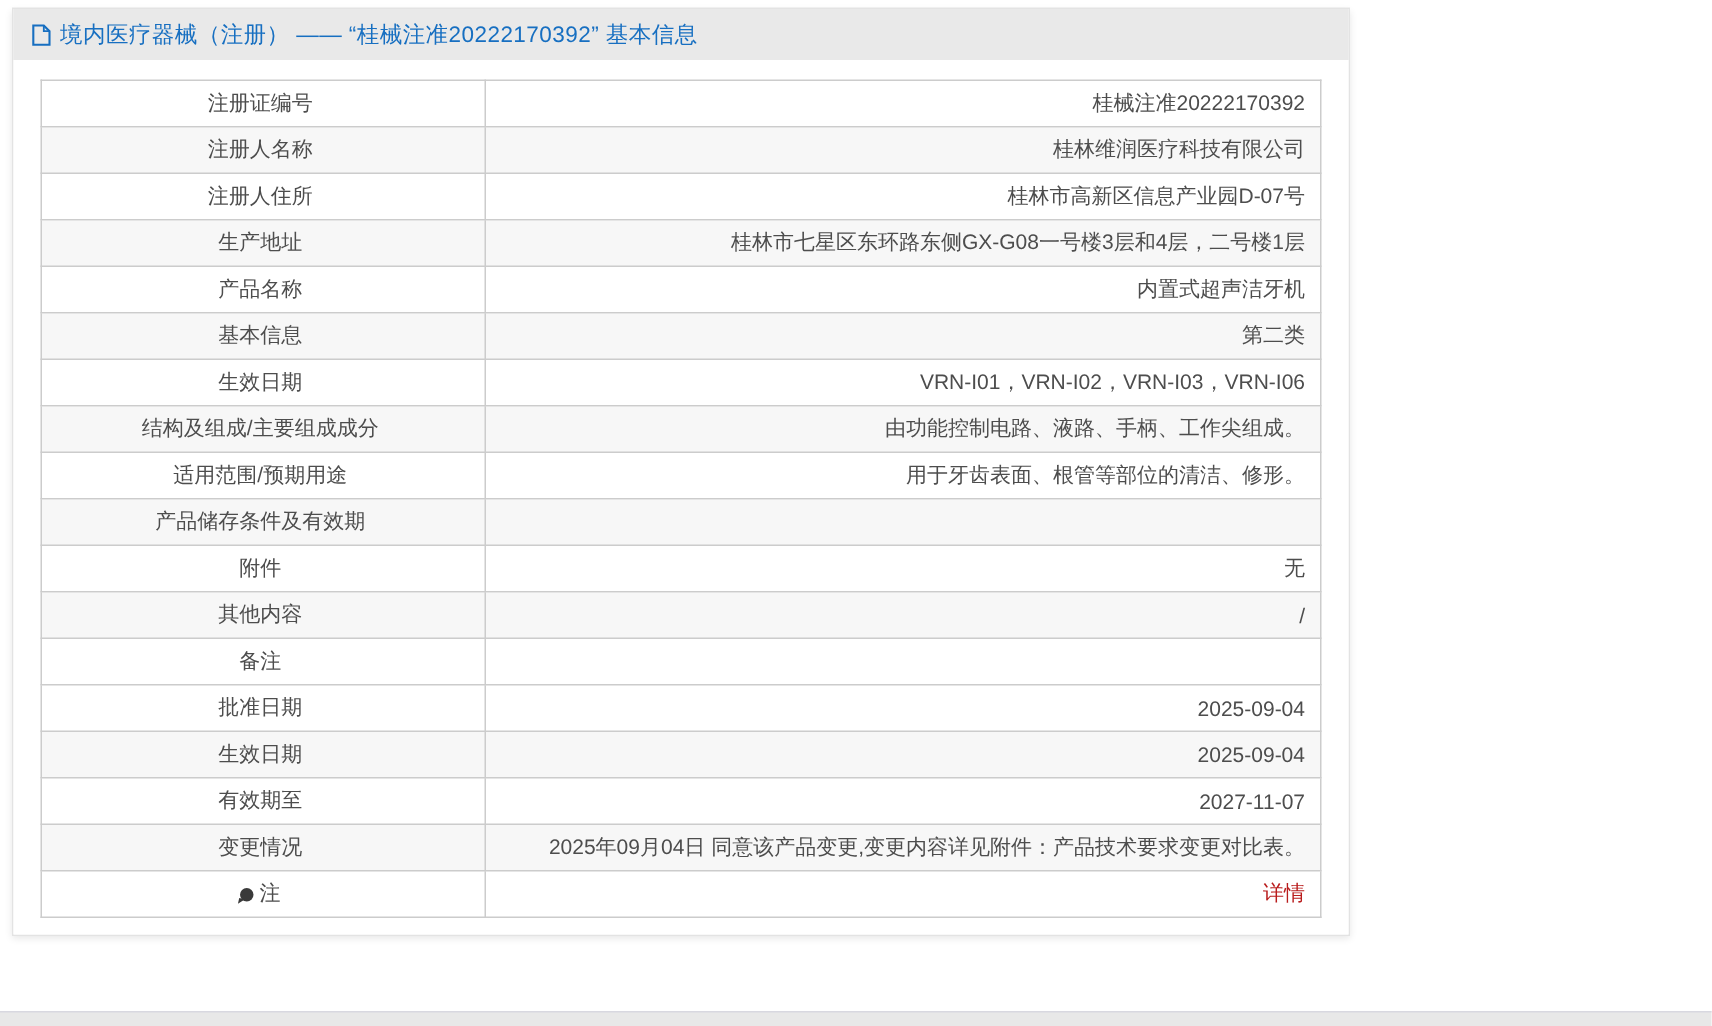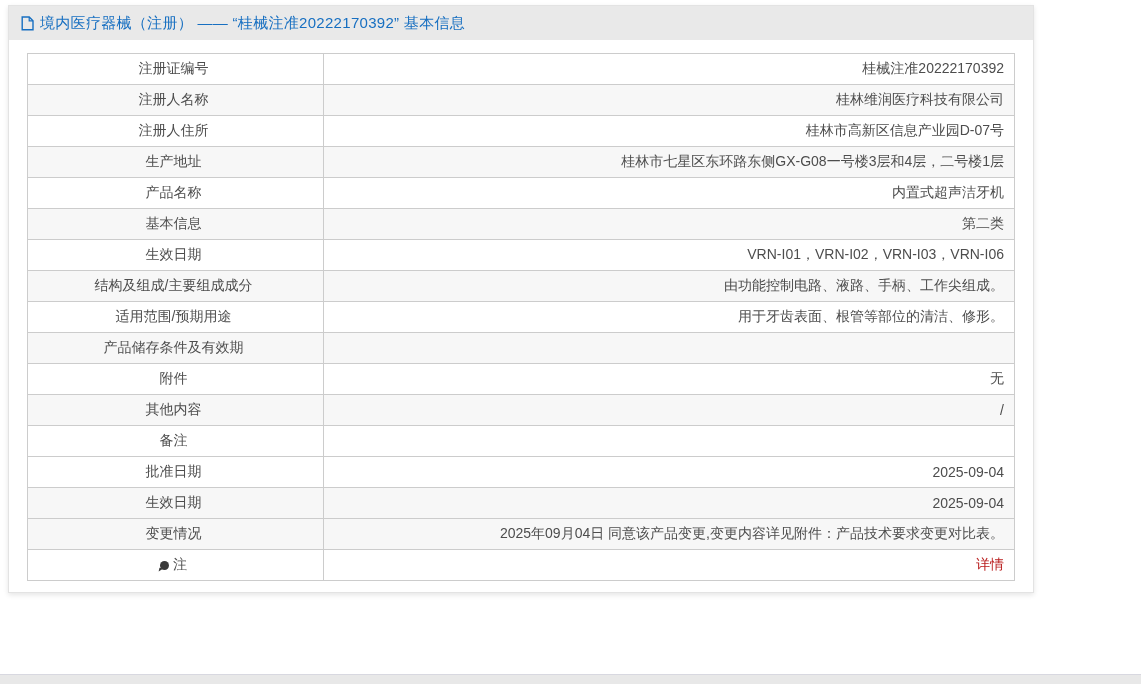--- a/index.html
+++ b/index.html
@@ -7,21 +7,21 @@
   body {
     width: 1141px; height: 684px;
     background: #ffffff;
     font-family: "Liberation Sans", "DejaVu Sans", sans-serif;
     position: relative;
     overflow: hidden;
   }
   .card {
     position: absolute;
     left: 8px; top: 5px;
-    width: 1026px;
+    width: 892px;
     background: #ffffff;
     border: 1px solid #e3e3e3;
     box-shadow: 0 2px 5px rgba(0,0,0,0.10);
   }
   .titlebar {
     height: 34px;
     background: #e9e9e9;
     display: flex;
     align-items: center;
     padding: 0 12px;
@@ -159,20 +159,24 @@
     <td class="value"></td>
   </tr>
           <tr>
     <td class="label">批准日期</td>
     <td class="value">2025-09-04</td>
   </tr>
           <tr class="row-alt">
     <td class="label">生效日期</td>
     <td class="value">2025-09-04</td>
   </tr>
+          <tr>
+    <td class="label">有效期至</td>
+    <td class="value">2027-11-07</td>
+  </tr>
           <tr class="row-alt">
     <td class="label">变更情况</td>
     <td class="value">2025年09月04日 同意该产品变更,变更内容详见附件：产品技术要求变更对比表。</td>
   </tr>
           <tr>
     <td class="label"><span class="balloon-icon"></span>注</td>
     <td class="value"><a class="details-link" href="#">详情</a></td>
   </tr>
         </tbody>
     </table>

